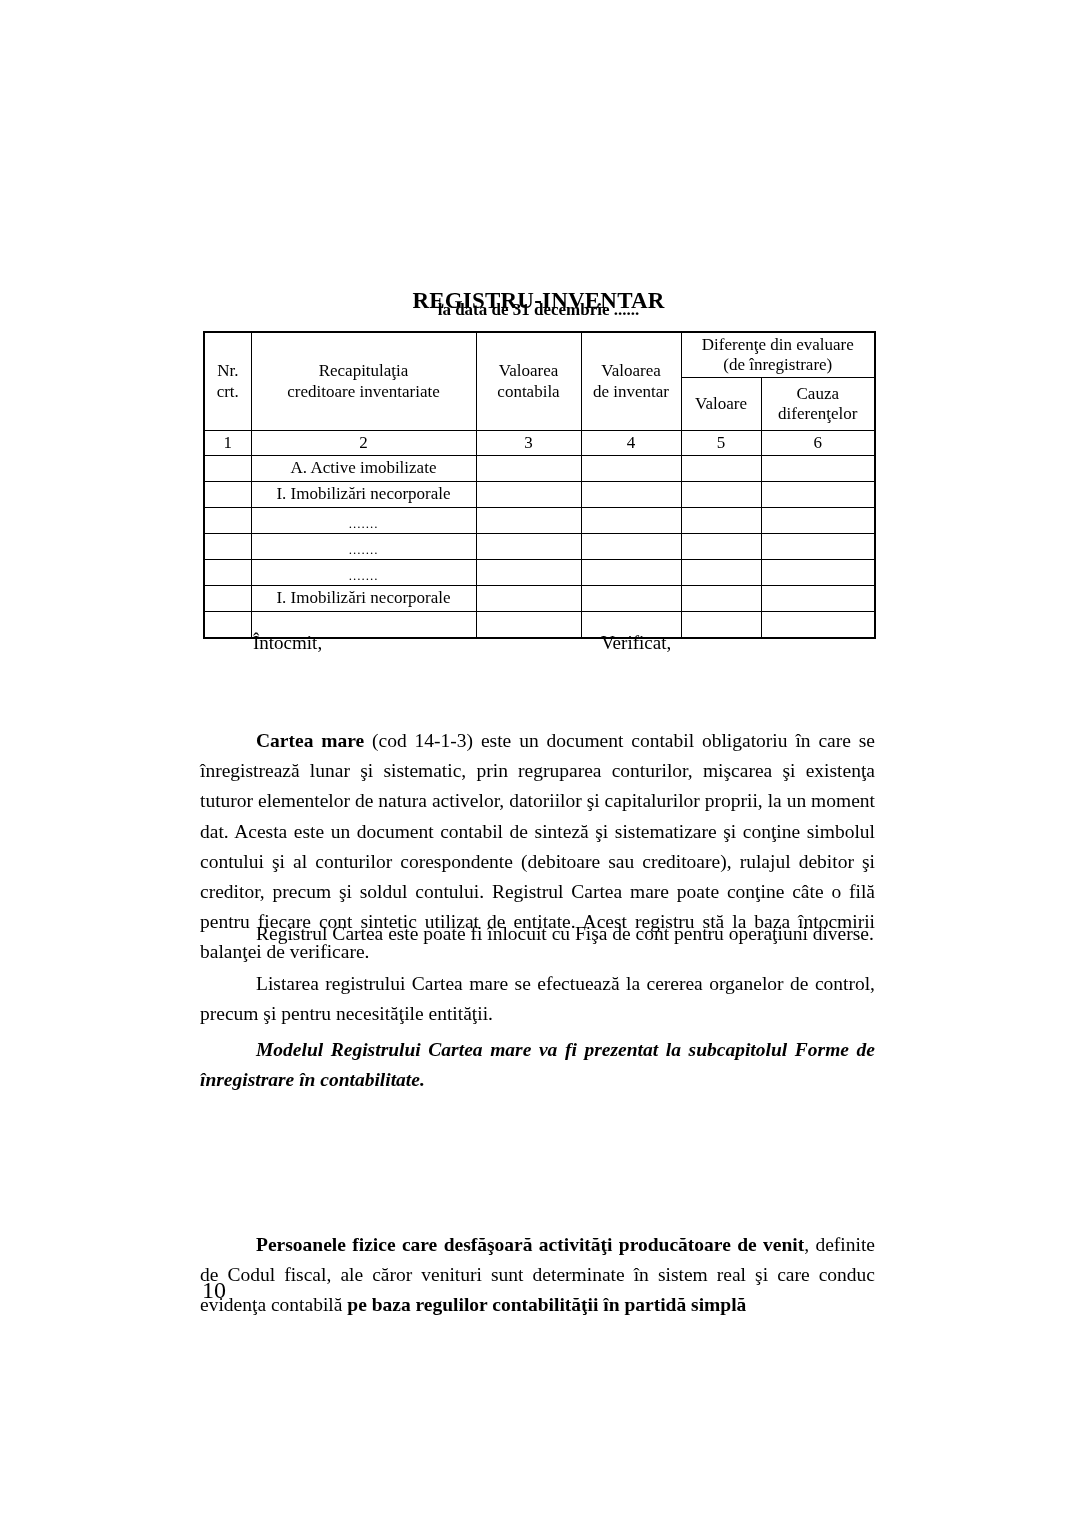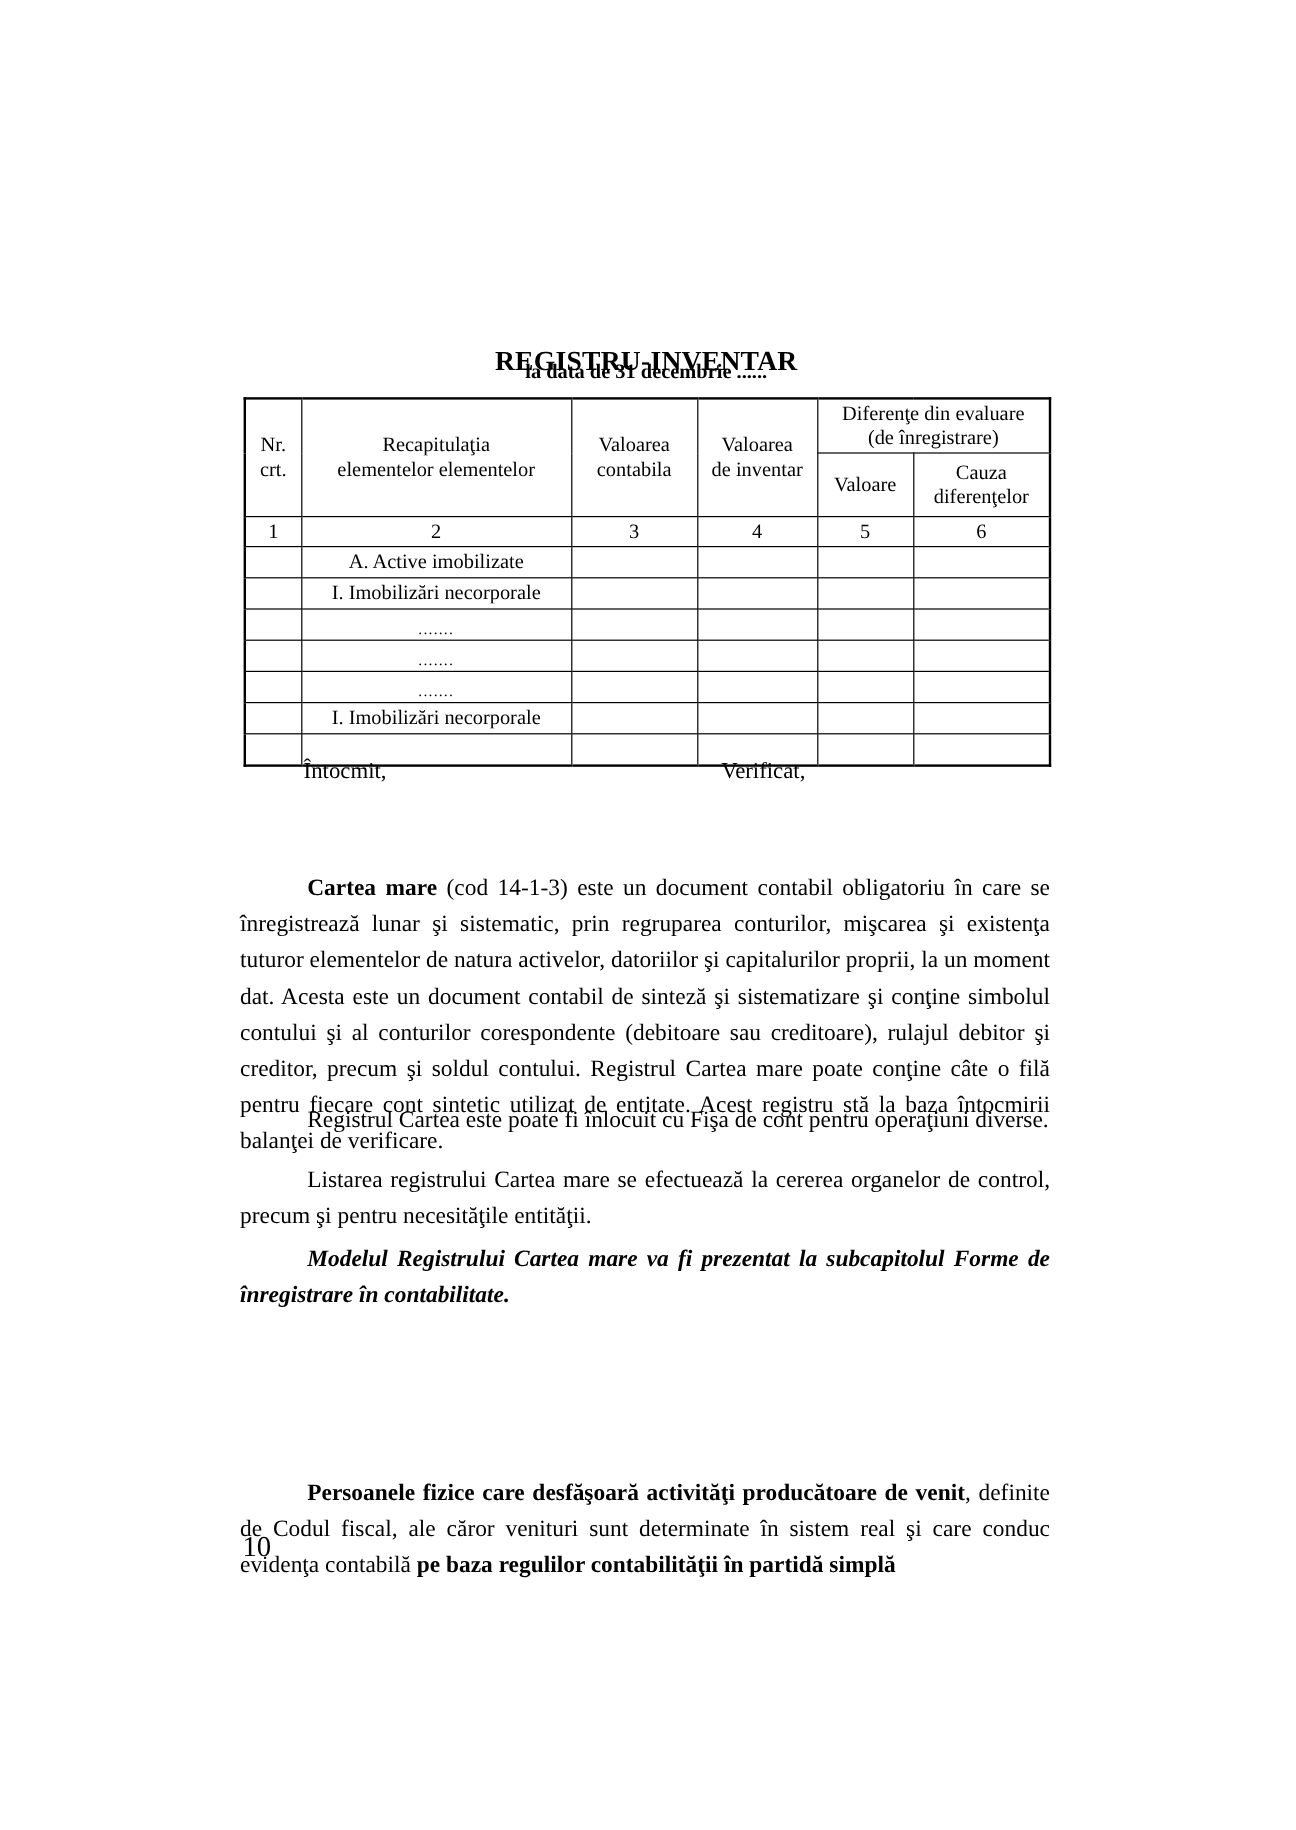--- a/index.html
+++ b/index.html
@@ -155,21 +155,21 @@
         <col style="width:114px">
       </colgroup>
       <tbody>
         <tr>
           <td class="hdr-cell outer-top outer-left" rowspan="2">
             <div>Nr.</div>
             <div>crt.</div>
           </td>
           <td class="hdr-cell outer-top" rowspan="2">
             <div>Recapitulaţia</div>
-            <div>elementelor elementelor</div>
+            <div>creditoare inventariate</div>
           </td>
           <td class="hdr-cell outer-top" rowspan="2">
             <div>Valoarea</div>
             <div>contabila</div>
           </td>
           <td class="hdr-cell outer-top" rowspan="2">
             <div>Valoarea</div>
             <div>de inventar</div>
           </td>
           <td class="outer-top outer-right" colspan="2" style="height:44px">

